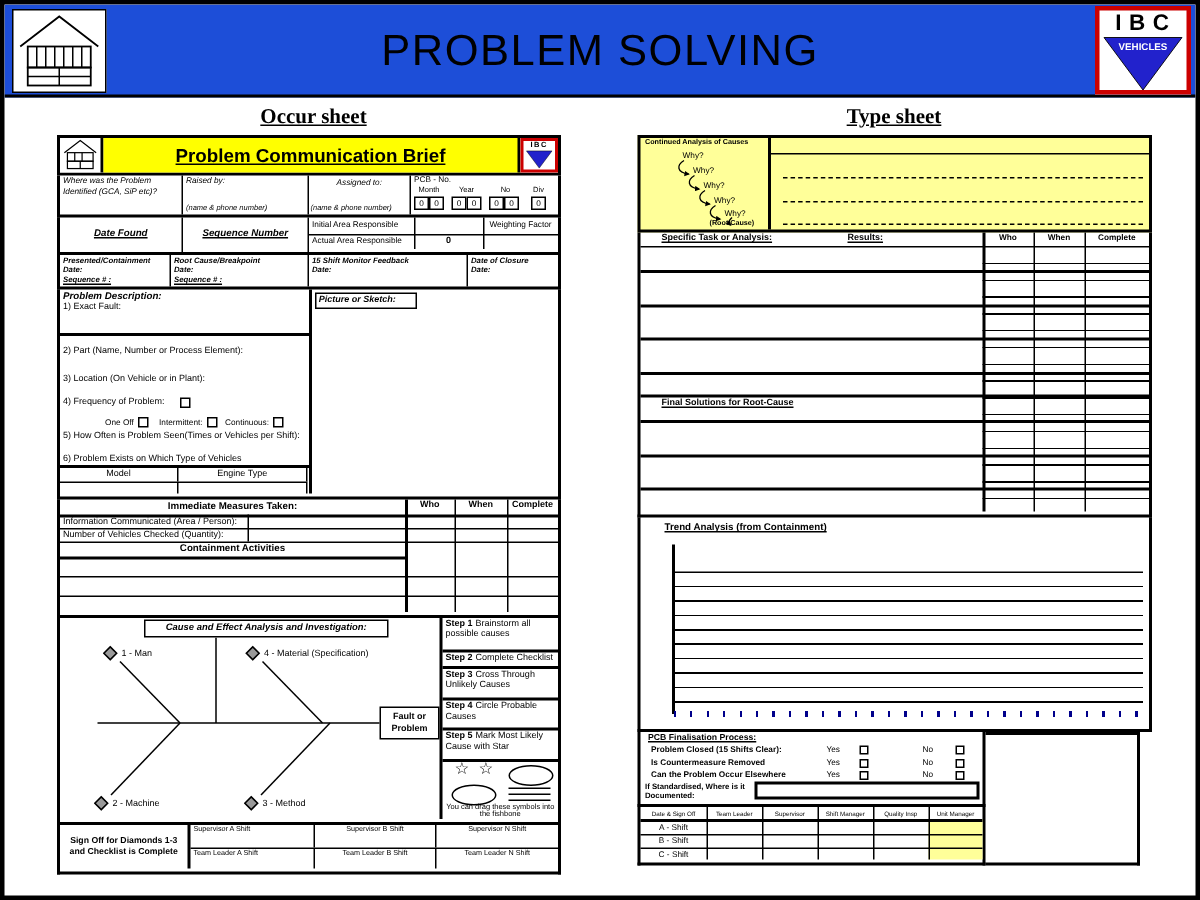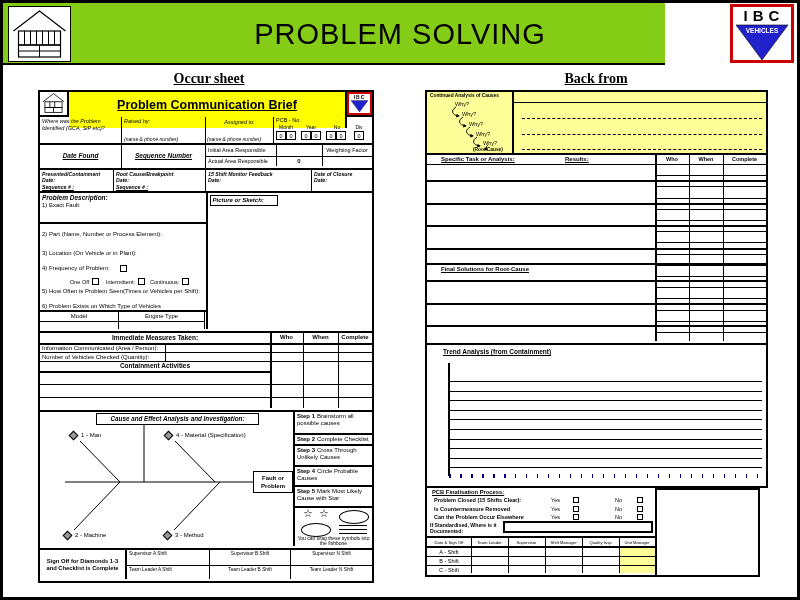--- a/index.html
+++ b/index.html
@@ -19,21 +19,21 @@
   .dia{display:inline-block;width:5px;height:5px;background:#999;border:1px solid #000;transform:rotate(45deg);margin-right:4px;vertical-align:middle}
   .dash{position:absolute;border-top:1px dashed #000}
   .steprow{position:absolute;left:0;width:100%;padding:1px 2px;font-size:6px;line-height:7px;border-bottom:2px solid #000;box-sizing:border-box}
   .cell3{position:absolute;padding:1px 2px;font-size:5.2px;line-height:6.4px;box-sizing:border-box;border-right:1px solid #000;height:100%}
 </style>
 </head>
 <body>
 
 <div class="page">
 
-  <div class="a" style="left:0;top:0;width:662px;height:62px;background:#84cc16;border-bottom:2px solid #000">
+  <div class="a" style="left:0;top:0;width:794px;height:62px;background:#1d4ed8;border-bottom:2px solid #000">
     <div class="a" style="left:5px;top:3px;width:63px;height:56px;background:#fff;border:1px solid #000">
       <svg width="61" height="54" viewBox="0 0 60 54">
         <path d="M4,24 L30,4 L56,24" fill="none" stroke="#000" stroke-width="1.2"></path>
         <rect x="9" y="24" width="42" height="14" fill="none" stroke="#000" stroke-width="1.2"></rect>
         <line x1="15" y1="24" x2="15" y2="38" stroke="#000"></line>
           <line x1="21" y1="24" x2="21" y2="38" stroke="#000"></line>
         <line x1="27" y1="24" x2="27" y2="38" stroke="#000"></line>
           <line x1="33" y1="24" x2="33" y2="38" stroke="#000"></line>
         <line x1="39" y1="24" x2="39" y2="38" stroke="#000"></line>
           <line x1="45" y1="24" x2="45" y2="38" stroke="#000"></line>
@@ -46,36 +46,36 @@
     <div class="a" style="left:727px;top:1px;width:64px;height:59px;background:#fff;border:3px solid #CC0000">
       <div class="b c" style="font-size:15px;letter-spacing:5px;line-height:17px;padding-left:4px">IBC</div>
       <svg width="58" height="38" viewBox="0 0 58 38" style="display:block;margin:0 auto">
         <polygon points="3,1 55,1 29,36" fill="#2222CC" stroke="#000" stroke-width="0.6"></polygon>
         <text x="29" y="9" text-anchor="middle" font-size="6.5" fill="#fff" font-weight="bold">VEHICLES</text>
       </svg>
     </div>
   </div>
 
   <div class="a c serif b u" style="left:131px;top:68px;width:150px;font-size:14px">Occur sheet</div>
-  <div class="a c serif b u" style="left:518px;top:68px;width:150px;font-size:14px">Back from</div>
+  <div class="a c serif b u" style="left:518px;top:68px;width:150px;font-size:14px">Type sheet</div>
 
   <div class="a" style="left:35px;top:87px;width:336px;height:493px">
 
     <div class="a" style="left:0;top:0;width:336px;height:27px;border:2px solid #000">
       <div class="a" style="left:0;top:0;width:29px;height:23px;background:#fff;border-right:2px solid #000">
         <svg width="27" height="22" viewBox="0 0 60 54">
           <path d="M4,24 L30,4 L56,24" fill="none" stroke="#000" stroke-width="2"></path>
           <rect x="9" y="24" width="42" height="14" fill="none" stroke="#000" stroke-width="2"></rect>
           <line x1="21" y1="24" x2="21" y2="38" stroke="#000" stroke-width="2"></line>
             <line x1="33" y1="24" x2="33" y2="38" stroke="#000" stroke-width="2"></line>
           <rect x="9" y="38" width="42" height="12" fill="none" stroke="#000" stroke-width="2"></rect>
           <line x1="30" y1="38" x2="30" y2="50" stroke="#000" stroke-width="2"></line>
         </svg>
       </div>
-      <div class="a c" style="left:29px;top:0;width:278px;height:36px;background:#FFFF00;line-height:23px;border-right:2px solid #000">
+      <div class="a c" style="left:29px;top:0;width:278px;height:23px;background:#FFFF00;line-height:23px;border-right:2px solid #000">
         <span class="b u" style="font-size:12.5px">Problem Communication Brief</span>
       </div>
       <div class="a" style="left:307px;top:0;width:25px;height:23px;background:#fff;border:2px solid #CC0000">
         <div class="b c" style="font-size:5px;letter-spacing:1px;line-height:6px">IBC</div>
         <svg width="19" height="13" viewBox="0 0 58 38" style="display:block;margin:0 auto">
           <polygon points="3,1 55,1 29,36" fill="#2222CC" stroke="#000" stroke-width="1"></polygon>
         </svg>
       </div>
     </div>
 

